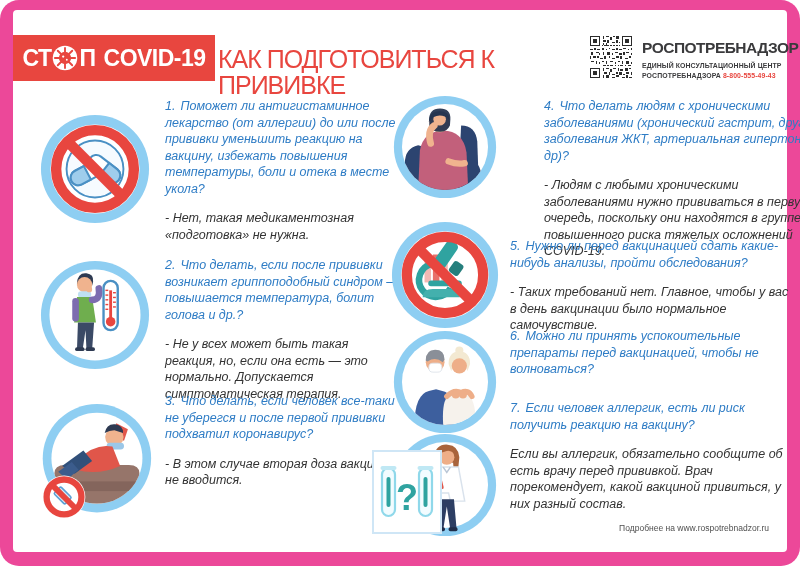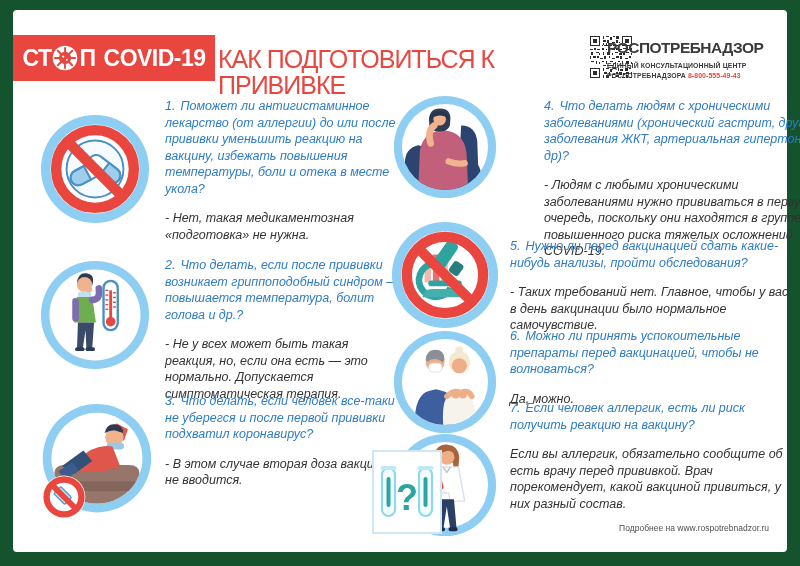--- a/index.html
+++ b/index.html
@@ -1,29 +1,29 @@
 <!DOCTYPE html>
 <html><head>
 <meta charset="utf-8">
 <style>
   html,body{margin:0;padding:0;}
   body{width:800px;height:566px;font-family:"Liberation Sans","DejaVu Sans",sans-serif;}
-  .poster{position:relative;width:800px;height:566px;background:#14532d;overflow:hidden;}
+  .poster{position:relative;width:800px;height:566px;background:#ec4899;overflow:hidden;border-radius:19px;}
   .inner{position:absolute;left:13px;top:10px;width:774px;height:542px;background:#ffffff;border-radius:4px;}
 
   
   .banner{position:absolute;left:0;top:25px;width:202px;height:46px;background:#e8463f;
           display:flex;align-items:center;justify-content:center;color:#fff;font-weight:bold;
           font-size:23px;letter-spacing:-0.5px;white-space:nowrap;}
   .banner .virus{display:inline-flex;width:26px;height:26px;margin:0 1px;}
   .banner .covid{margin-left:8px;}
   .title{position:absolute;left:205px;top:36px;width:372px;text-align:left;color:#e8463f;
          font-weight:normal;font-size:25px;letter-spacing:-1px;line-height:1.05;}
   .qr{position:absolute;left:577px;top:26px;width:42px;height:42px;}
-  .agency{position:absolute;left:594px;top:29px;width:145px;color:#3a3a3c;}
+  .agency{position:absolute;left:629px;top:29px;width:145px;color:#3a3a3c;}
   .agency .name{font-weight:bold;font-size:15.5px;letter-spacing:-0.5px;}
   .agency .sub{margin-top:4px;font-weight:bold;font-size:6.9px;line-height:1.45;letter-spacing:0.1px;}
   .agency .phone{color:#e8463f;font-weight:bold;}
 
   
   .qa{position:absolute;font-size:12.5px;line-height:1.32;font-style:italic;}
   .qa .q{margin:0;color:#2e7cc5;}
   .qa .qnum{margin-right:5px;}
   .qa .a{margin:13px 0 0 0;color:#333333;}
   .qa-l{left:152px;width:233px;}
@@ -283,21 +283,20 @@
     <div class="qa qa-r" style="top:88px;margin-left:34px;">
       <p class="q"><span class="qnum">4.</span><span>Что делать людям с хроническими заболеваниями (хронический гастрит, другие заболевания ЖКТ, артериальная гипертония и др)?</span></p>
       <p class="a">- Людям с любыми хроническими заболеваниями нужно прививаться в первую очередь, поскольку они находятся в группе повышенного риска тяжелых осложнений COVID-19.</p>
     </div>
     <div class="qa qa-r" style="top:228px;">
       <p class="q"><span class="qnum">5.</span><span>Нужно ли перед вакцинацией сдать какие-нибудь анализы, пройти обследования?</span></p>
       <p class="a">- Таких требований нет. Главное, чтобы у вас в день вакцинации было нормальное самочувствие.</p>
     </div>
     <div class="qa qa-r" style="top:318px;">
       <p class="q"><span class="qnum">6.</span><span>Можно ли принять успокоительные препараты перед вакцинацией, чтобы не волноваться?</span></p>
-      <p class="a">Да, можно.</p>
     </div>
     <div class="qa qa-r" style="top:390px;">
       <p class="q"><span class="qnum">7.</span><span>Если человек аллергик, есть ли риск получить реакцию на вакцину?</span></p>
       <p class="a">Если вы аллергик, обязательно сообщите об есть врачу перед прививкой. Врач порекомендует, какой вакциной привиться, у них разный состав.</p>
     </div>
 
     <div class="footer">Подробнее на www.rospotrebnadzor.ru</div>
   </div>
 </div>
 

